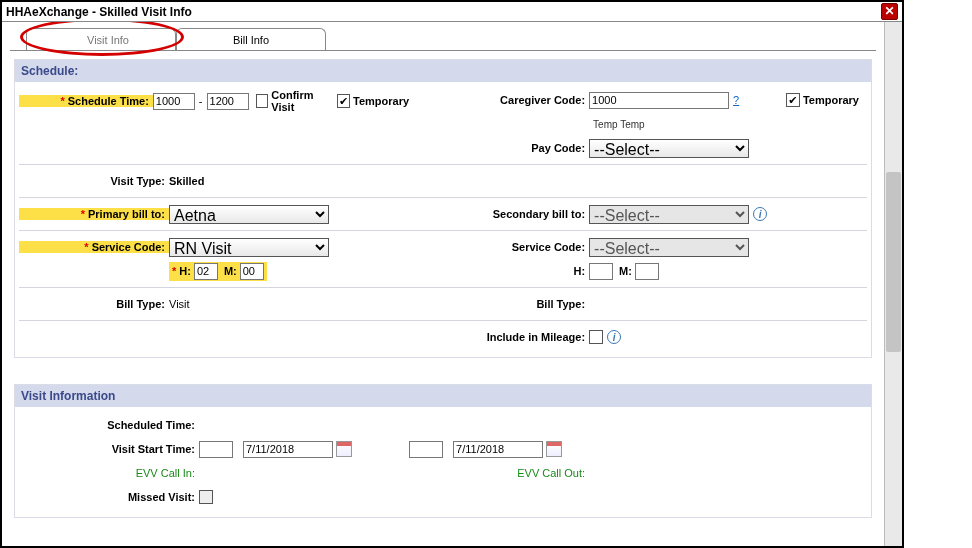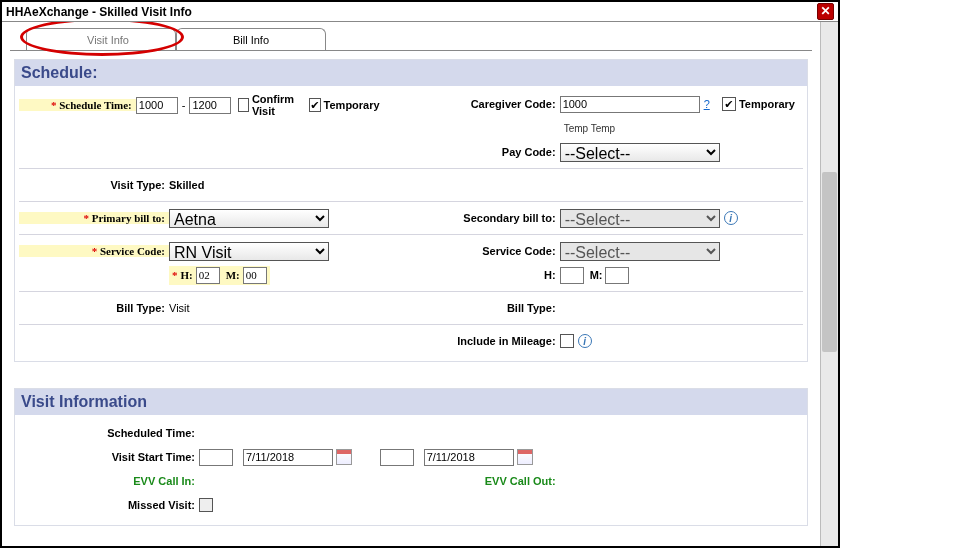--- a/index.html
+++ b/index.html
@@ -1,54 +1,54 @@
 <!DOCTYPE html>
 <html><head>
 <meta charset="utf-8">
 <style>
   * { box-sizing: border-box; margin: 0; padding: 0; }
   body { font-family: Verdana, Arial, sans-serif; font-size: 11px; background: #fff; color: #000; }
-  .window { width: 840px; height: 548px; border: 2px solid #000; position: relative; overflow: hidden; background: #fff; }
+  .window { width: 904px; height: 548px; border: 2px solid #000; position: relative; overflow: hidden; background: #fff; }
   .titlebar { background: #fff; border-bottom: 1px solid #888; height: 20px; display: flex; align-items: center; padding: 0 4px; font-weight: bold; font-size: 12px; }
   .close-btn { position: absolute; top: 1px; right: 4px; width: 17px; height: 17px; background: #b00; color: #fff; font-weight: bold; text-align: center; line-height: 15px; border: 1px solid #700; border-radius: 2px; cursor: pointer; font-size: 12px; }
   .body { display: flex; height: calc(100% - 20px); }
   .content { flex: 1; overflow: hidden; position: relative; }
   .vscroll { width: 18px; background: #e9e9e9; border-left: 1px solid #bbb; position: relative; }
   .vscroll-thumb { position: absolute; left: 1px; right: 1px; top: 150px; height: 180px; background: #c4c4c4; border-radius: 2px; }
   .tabs { display: flex; margin: 6px 0 0 24px; position: relative; }
   .tab { width: 150px; height: 22px; border: 1px solid #888; border-bottom: none; border-top-left-radius: 6px; border-top-right-radius: 6px; text-align: center; line-height: 22px; font-size: 11px; background: #fff; cursor: pointer; }
   .tab.active { color: #777; font-weight: normal; background: #fff; padding-left: 14px; }
   .tab + .tab { margin-left: 0px; }
   .tabline { border-bottom: 1px solid #888; margin: 0 8px 0 8px; }
   .red-circle { position: absolute; left: -6px; top: -10px; width: 164px; height: 38px; border: 3px solid #d40000; border-radius: 50%; pointer-events: none; }
   .section { margin: 8px 12px 0 12px; border: 1px solid #dadde7; }
-  .section-hd { background: #d4d9ec; color: #3a4a8a; font-weight: bold; padding: 4px 6px; font-size: 16px; }
+  .section-hd { background: #d4d9ec; color: #3a4a8a; font-weight: bold; padding: 4px 6px; font-size: 12px; }
   .section-body { padding: 6px 4px 8px 4px; }
   .row2 { display: flex; }
   .colL { width: 46%; }
   .colR { width: 54%; }
   .field { display: flex; align-items: center; min-height: 24px; padding: 1px 0; }
   .label { width: 150px; text-align: right; padding-right: 4px; font-weight: bold; font-size: 11px; }
-  .hl { background: #fef9c3; font-family: Liberation Serif, serif; }
+  .hl { background: #fde047; }
   .req { color: #d00; font-weight: bold; }
   .inp { border: 1px solid #777; height: 17px; padding: 0 2px; font-family: inherit; font-size: 11px; background:#fff; }
   .inp-sm { width: 42px; text-align: left; }
   .inp-xs { width: 24px; text-align: left; }
   .inp-md { width: 140px; }
   .sel { border: 1px solid #555; height: 19px; font-family: inherit; font-size: 16px; background: linear-gradient(#fff,#e8e8e8); min-width: 160px; }
   .sel-dis { background: #e6e6e6; color: #555; }
   .chk { width: 14px; height: 14px; border: 1px solid #555; display: inline-flex; align-items: center; justify-content: center; font-size: 11px; vertical-align: middle; background:#fff; }
   .chk.checked::after { content: "✔"; font-size: 11px; line-height: 1; }
   .qmark { color: #1166cc; text-decoration: underline; cursor: pointer; margin-left: 4px; }
   .info-icon { display:inline-flex; width:14px; height:14px; border:1px solid #3a77b6; border-radius:50%; color:#3a77b6; align-items:center; justify-content:center; font-weight:bold; font-style: italic; font-size:10px; margin-left:4px; }
   .cal-icon { display:inline-block; width:16px;height:16px;border:1px solid #999;background:linear-gradient(#fff,#eef);position:relative;margin-left:3px;cursor:pointer; }
   .cal-icon::before { content:""; position:absolute; top:0;left:0;right:0;height:4px;background:#d66; }
   .divider-h { border-top: 1px solid #d5d5df; margin: 4px 0; }
   .val-txt { font-weight: normal; }
-  .green { color: #1a8a1a; font-weight: bold; text-align: right; }
+  .green { color: #1a8a1a; font-weight: normal; text-align: right; }
   .sub-right { font-size: 10px; color:#333; padding-left:4px;text-align:right; }
 </style>
 </head>
 <body>
 
 <div class="window">
   <div class="titlebar">
     <span>HHAeXchange - Skilled Visit Info</span>
   </div>
   <div class="close-btn">✕</div>

